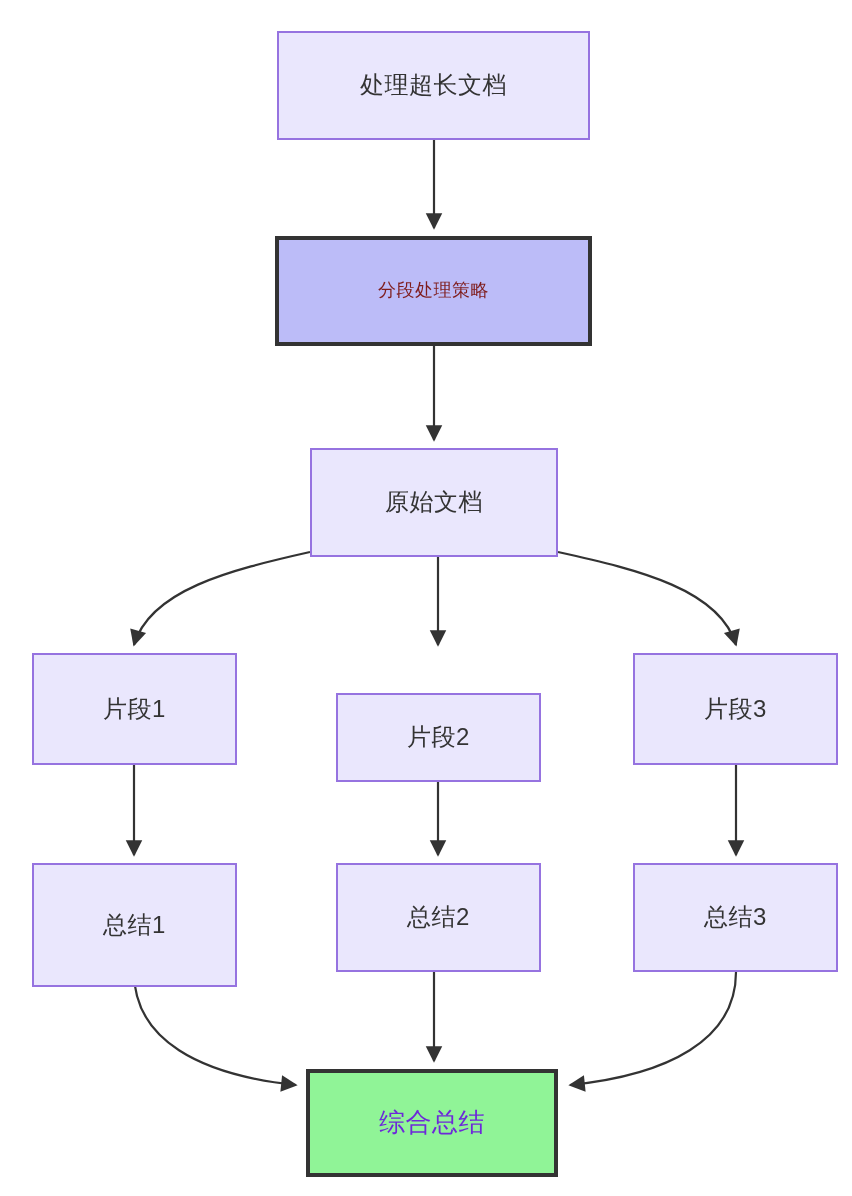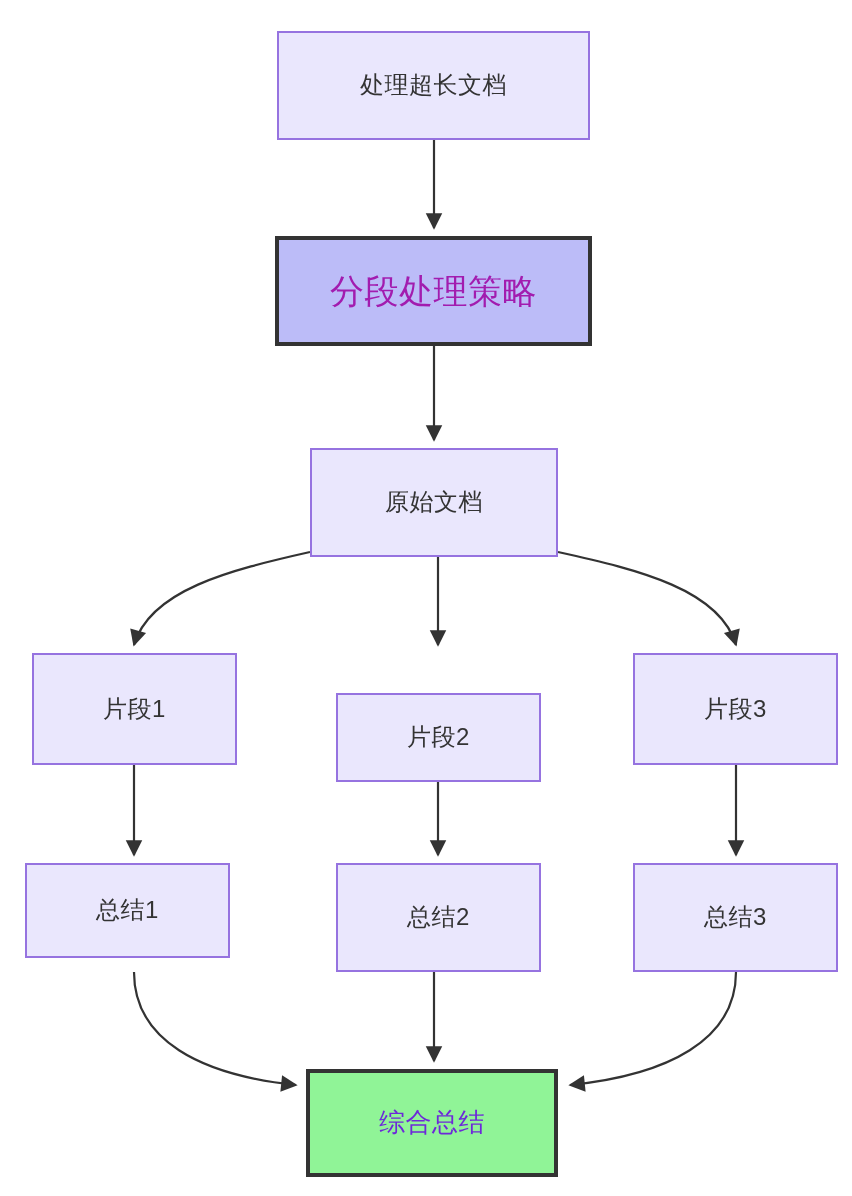--- a/index.html
+++ b/index.html
@@ -45,22 +45,22 @@
   .node.normal {
     background: #eae7fd;
     border: 2px solid #9673e0;
     color: #333333;
     font-size: 24px;
   }
   
   .node.highlight {
     background: #bcbcf8;
     border: 4px solid #333333;
-    color: #a21caf;
-    font-size: 34px;
+    color: #7f1d1d;
+    font-size: 18px;
   }
   
   .node.success {
     background: #90f497;
     border: 4px solid #333333;
     color: #6d28d9;
     font-size: 26px;
   }
 </style>
 </head>
@@ -104,21 +104,21 @@
       </div>
       <div class="node normal" style="left: 32px; top: 653px; width: 205px; height: 112px;">
         <span class="node-label">片段1</span>
       </div>
       <div class="node normal" style="left: 336px; top: 653px; width: 205px; height: 89px; margin-top: 40px;">
         <span class="node-label">片段2</span>
       </div>
       <div class="node normal" style="left: 633px; top: 653px; width: 205px; height: 112px;">
         <span class="node-label">片段3</span>
       </div>
-      <div class="node normal" style="left: 25px; top: 863px; width: 205px; height: 95px;">
+      <div class="node normal" style="left: 32px; top: 863px; width: 205px; height: 124px;">
         <span class="node-label">总结1</span>
       </div>
       <div class="node normal" style="left: 336px; top: 863px; width: 205px; height: 109px;">
         <span class="node-label">总结2</span>
       </div>
       <div class="node normal" style="left: 633px; top: 863px; width: 205px; height: 109px;">
         <span class="node-label">总结3</span>
       </div>
       <div class="node success" style="left: 306px; top: 1069px; width: 252px; height: 108px;">
         <span class="node-label">综合总结</span>

